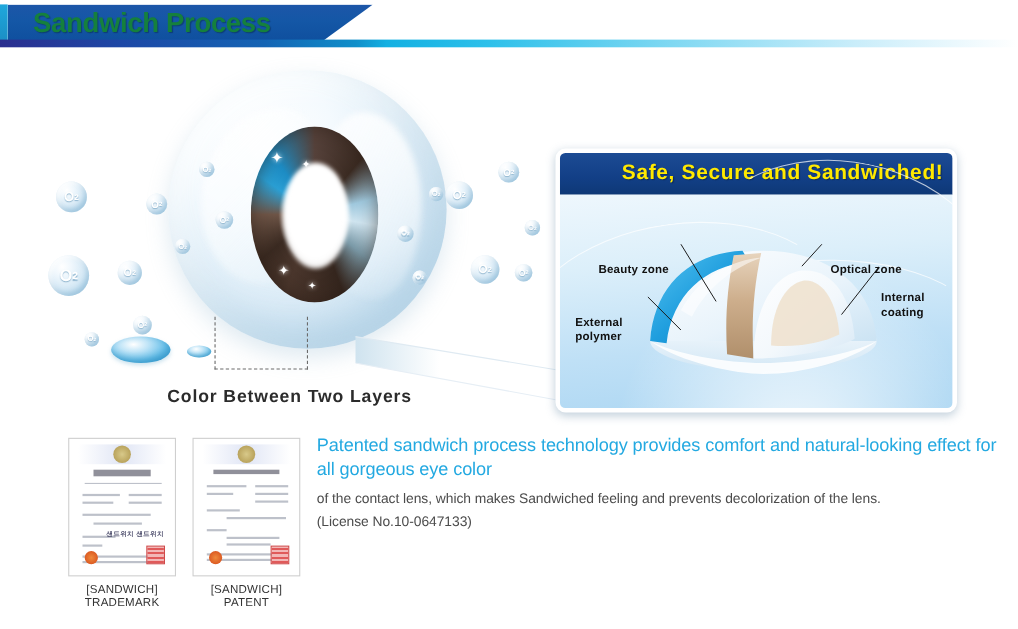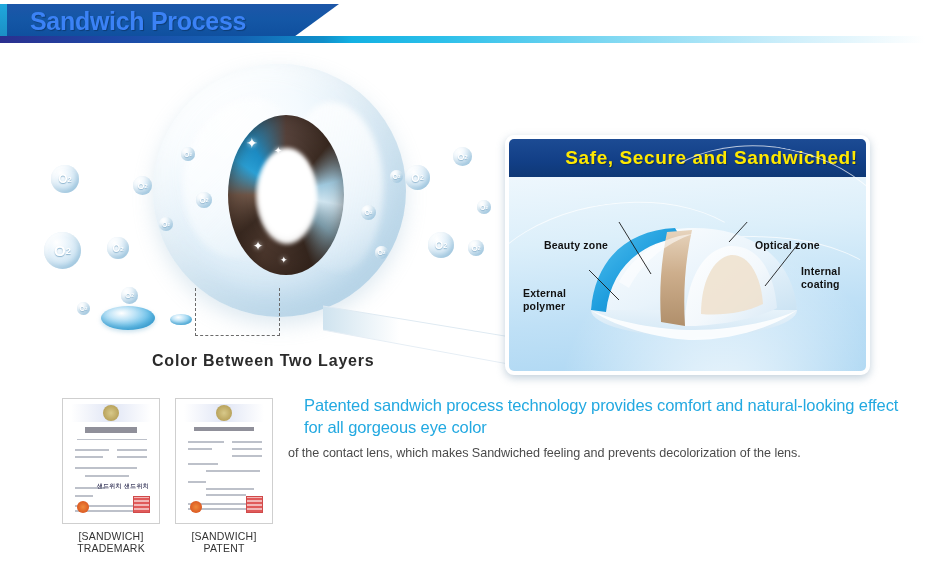--- a/index.html
+++ b/index.html
@@ -16,21 +16,21 @@
     position:absolute; left:0; top:4px; width:7px; height:34px;
     background:linear-gradient(180deg,#1fa8dd,#1b8ec4);
   }
   #header-banner {
     position:absolute; left:7px; top:4px; width:332px; height:34px;
     background:linear-gradient(180deg,#1d56a8 0%,#1457a6 45%,#0f4f9e 100%);
     clip-path: polygon(0 0, 100% 0, 86% 100%, 0 100%);
   }
   #header-title {
     position:absolute; left:30px; top:7px;
-    font-size:25px; font-weight:bold; color:#3b82f6;
+    font-size:25px; font-weight:bold; color:#15803d;
     letter-spacing:-0.3px;
     text-shadow:1px 1px 1px rgba(0,0,0,0.28);
   }
   #header-rule {
     position:absolute; left:0; top:36px; width:925px; height:7px;
     background:linear-gradient(90deg,
        #2b2f8f 0%, #1d48a6 12%, #1464b4 26%, #0f8fca 35%,
        #13b0e2 38%, #2dc0ea 48%, #7fd8f2 66%, #c9edfa 84%, #ffffff 100%);
   }
 
@@ -206,21 +206,20 @@
   .cert-caption {
     margin-top:6px; font-size:10.5px; color:#333333; text-align:center;
     width:98px; letter-spacing:0.2px;
   }
 
   
   #copy-block { position:absolute; left:288px; top:394px; width:630px; }
   #copy-heading {
     font-size:16.5px; color:#23a9e1; line-height:1.35; font-weight:normal;
     letter-spacing:-0.1px;
-    margin-left:16px;
   }
   .copy-line {
     font-size:12.6px; color:#4b4b4b; line-height:1.72; letter-spacing:-0.05px;
   }
   #copy-body { margin-top:4px; }
 </style>
 </head>
 <body>
 
 <div id="header">
@@ -402,14 +401,15 @@
     <div class="cert-logo"></div>
     <div class="cert-redstamp"></div>
   </div>
   <div class="cert-caption">[SANDWICH] PATENT</div>
 </div>
 
 <div id="copy-block">
   <div id="copy-heading">Patented sandwich process technology provides comfort and natural-looking effect for all gorgeous eye color</div>
   <div id="copy-body">
       <div class="copy-line">of the contact lens, which makes Sandwiched feeling and prevents decolorization of the lens.</div>
+      <div class="copy-line">(License No.10-0647133)</div>
     </div>
 </div>
 
 </body></html>

